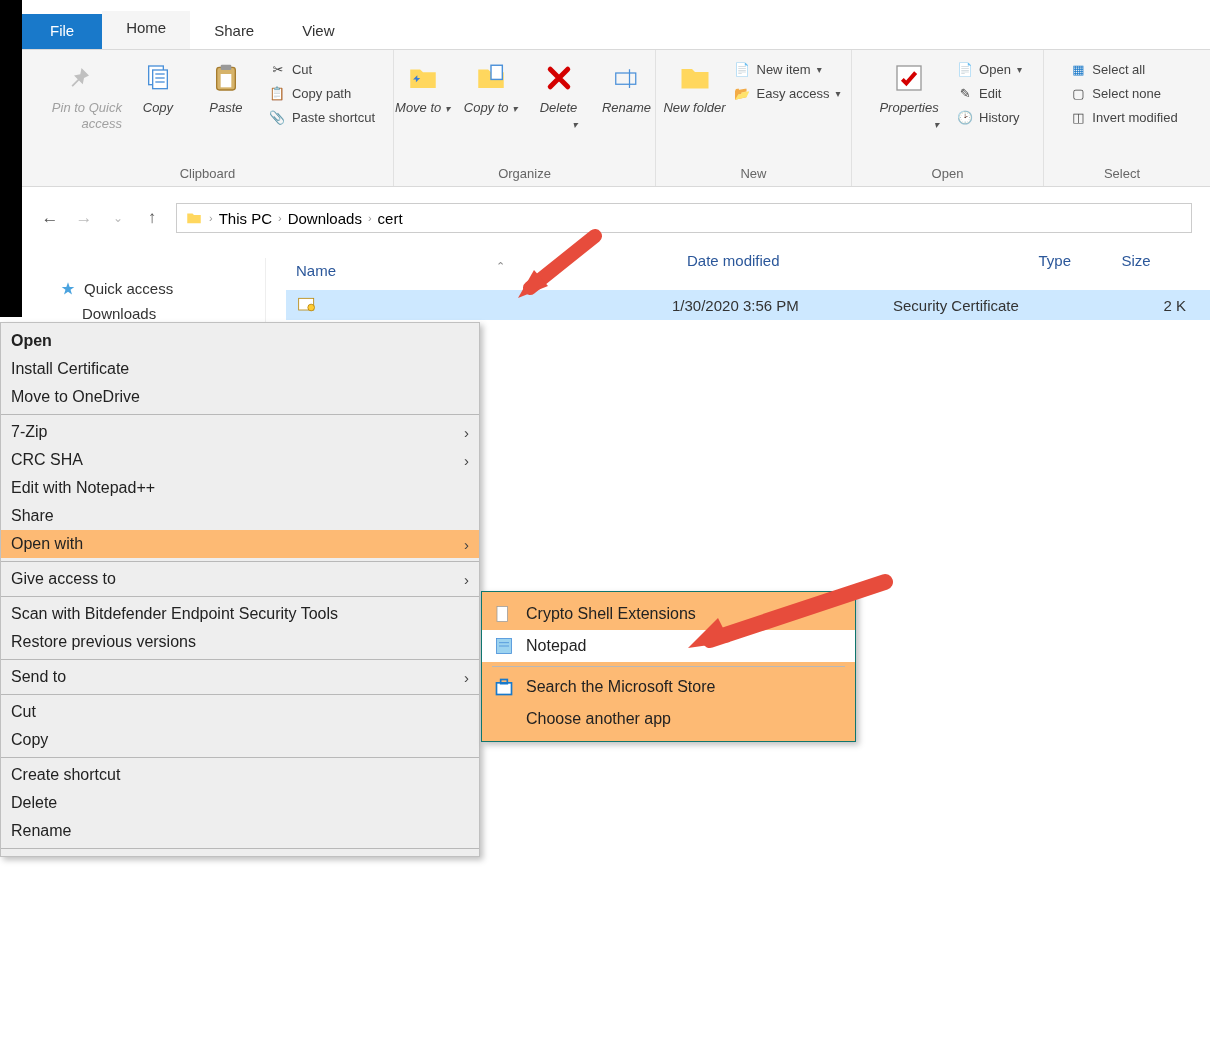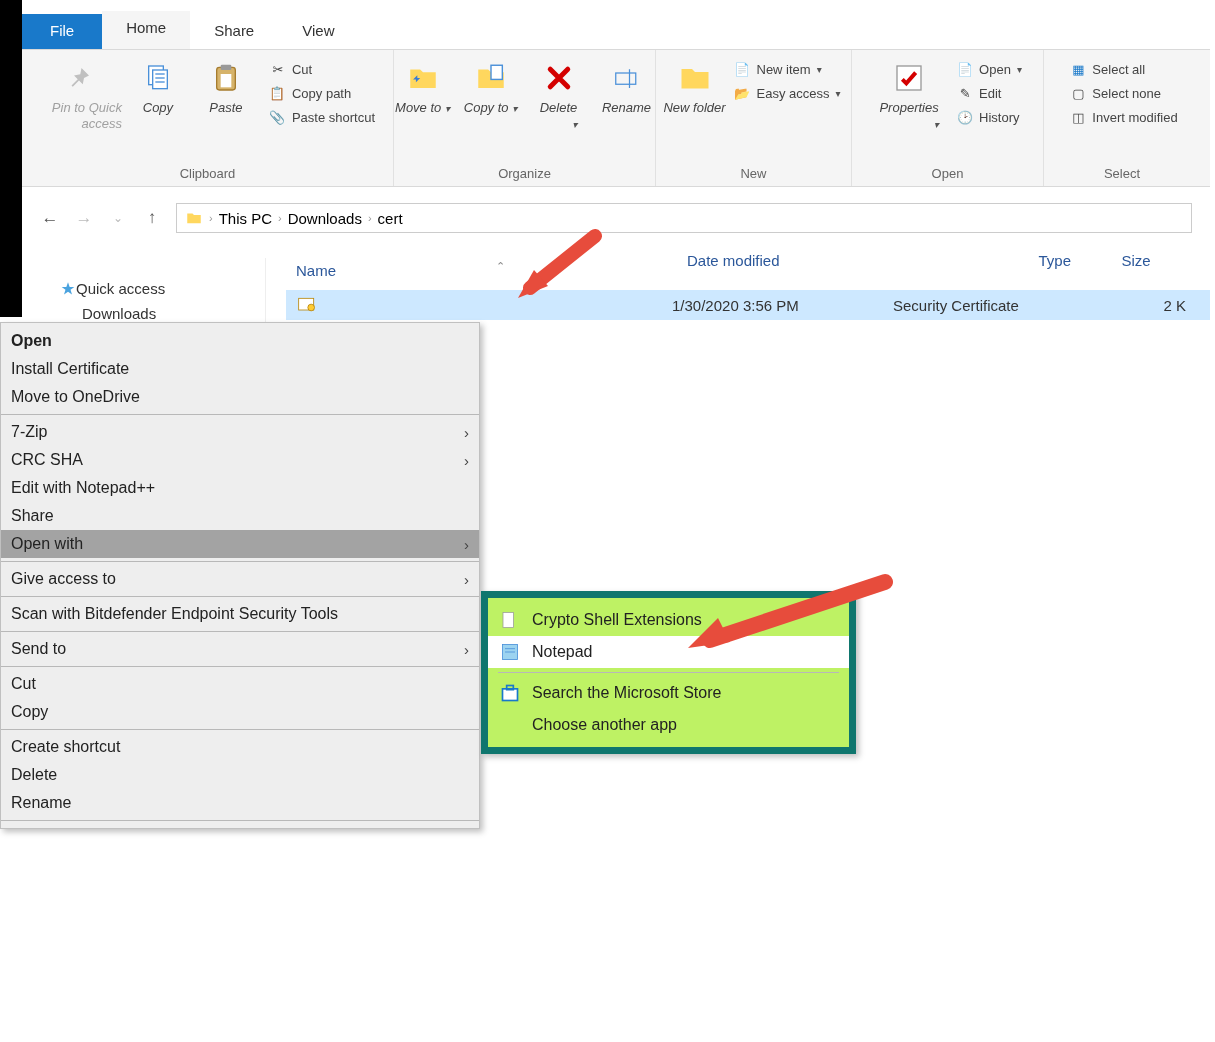--- a/index.html
+++ b/index.html
@@ -29,43 +29,43 @@
 
 .navbar { position:absolute; left:22px; top:197px; height:42px; width:1188px; display:flex; align-items:center; padding:0 18px; gap:14px; }
 .nav-btn { width:20px; height:20px; display:flex; align-items:center; justify-content:center; color:#555; font-size:17px; }
 .nav-btn.dim { color:#bbb; }
 .addr { display:flex; align-items:center; gap:6px; flex:1; border:1px solid #ccc; height:30px; padding:0 8px; font-size:15px; }
 .addr-folder { width:18px; height:18px; }
 .addr-sep { color:#999; font-size:11px; }
 
 
 .sidebar { position:absolute; left:22px; top:258px; width:244px; border-right:1px solid #eee; padding-top:18px; }
-.side-item { display:flex; align-items:center; padding:4px 0 4px 38px; font-size:15px; color:#333; }
+.side-item { display:flex; align-items:center; gap:8px; padding:4px 0 4px 38px; font-size:15px; color:#333; }
 .star-ic { width:16px; height:16px; }
 
 .listhead { position:absolute; left:286px; top:239px; height:42px; width:924px; display:flex; align-items:center; font-size:15px; color:#2b579a; }
 .col-name { width:385px; padding-left:10px; position:relative;margin-top:20px;}
 .col-date { width:215px; padding-left:16px;}
 .col-type { width:185px; padding-left:10px;text-align:right;}
 .col-size { width:120px; padding-left:10px;text-align:center;}
 .sort-caret { position:absolute; left:210px; top:-2px; font-size:11px; color:#888; }
 
 .filerow { position:absolute; left:286px; top:290px; height:30px; width:924px; background:#cde8ff; display:flex; align-items:center; font-size:15px; color:#333; }
 .fr-icon { width:22px; height:20px; margin-left:10px; margin-right:354px; }
 
 
 .ctx { position:absolute; left:0; top:322px; width:480px; background:#eeeeee; border:1px solid #c0c0c0; box-shadow:3px 3px 6px rgba(0,0,0,0.25); z-index:20; padding:4px 0; }
 .ctx-item { padding:5px 10px; font-size:16px; color:#222; display:flex; align-items:center; justify-content:space-between; }
 .ctx-item.bold { font-weight:700; }
-.ctx-item.hover { background:#a3a3a3; }
+.ctx-item.hover { background:#fdba74; }
 .ctx-sep { border-top:1px solid #b8b8b8; margin:3px 0; }
 .ctx-arrow { color:#444; font-size:15px; }
 
 
-.submenu { position:absolute; left:481px; top:591px; width:375px; background:#bef264; border:7px solid #0f766e; box-shadow:3px 3px 6px rgba(0,0,0,0.25); z-index:21; padding:6px 0; }
+.submenu { position:absolute; left:481px; top:591px; width:375px; background:#fdba74; border:1px solid #0f766e; box-shadow:3px 3px 6px rgba(0,0,0,0.25); z-index:21; padding:6px 0; }
 .sub-item { padding:7px 14px 7px 44px; font-size:16px; color:#222; position:relative; }
 .sub-item.hover { background:#fff; }
 .sub-sep { border-top:1px solid #b8b8b8; margin:4px 10px; }
 .sub-ic { position:absolute; left:12px; top:6px; width:20px; height:20px; }
 
 
 .arrow { position:absolute; z-index:30; }
 </style>
 </head>
 <body>
@@ -327,20 +327,23 @@
     </div>
   <div class="ctx-sep"></div>
   <div class="ctx-item">
       <span>Give access to</span>
       <span class="ctx-arrow">›</span>
     </div>
   <div class="ctx-sep"></div>
   <div class="ctx-item">
       <span>Scan with Bitdefender Endpoint Security Tools</span>
     </div>
+  <div class="ctx-item">
+      <span>Restore previous versions</span>
+    </div>
   <div class="ctx-sep"></div>
   <div class="ctx-item">
       <span>Send to</span>
       <span class="ctx-arrow">›</span>
     </div>
   <div class="ctx-sep"></div>
   <div class="ctx-item">
       <span>Cut</span>
     </div>
   <div class="ctx-item">

